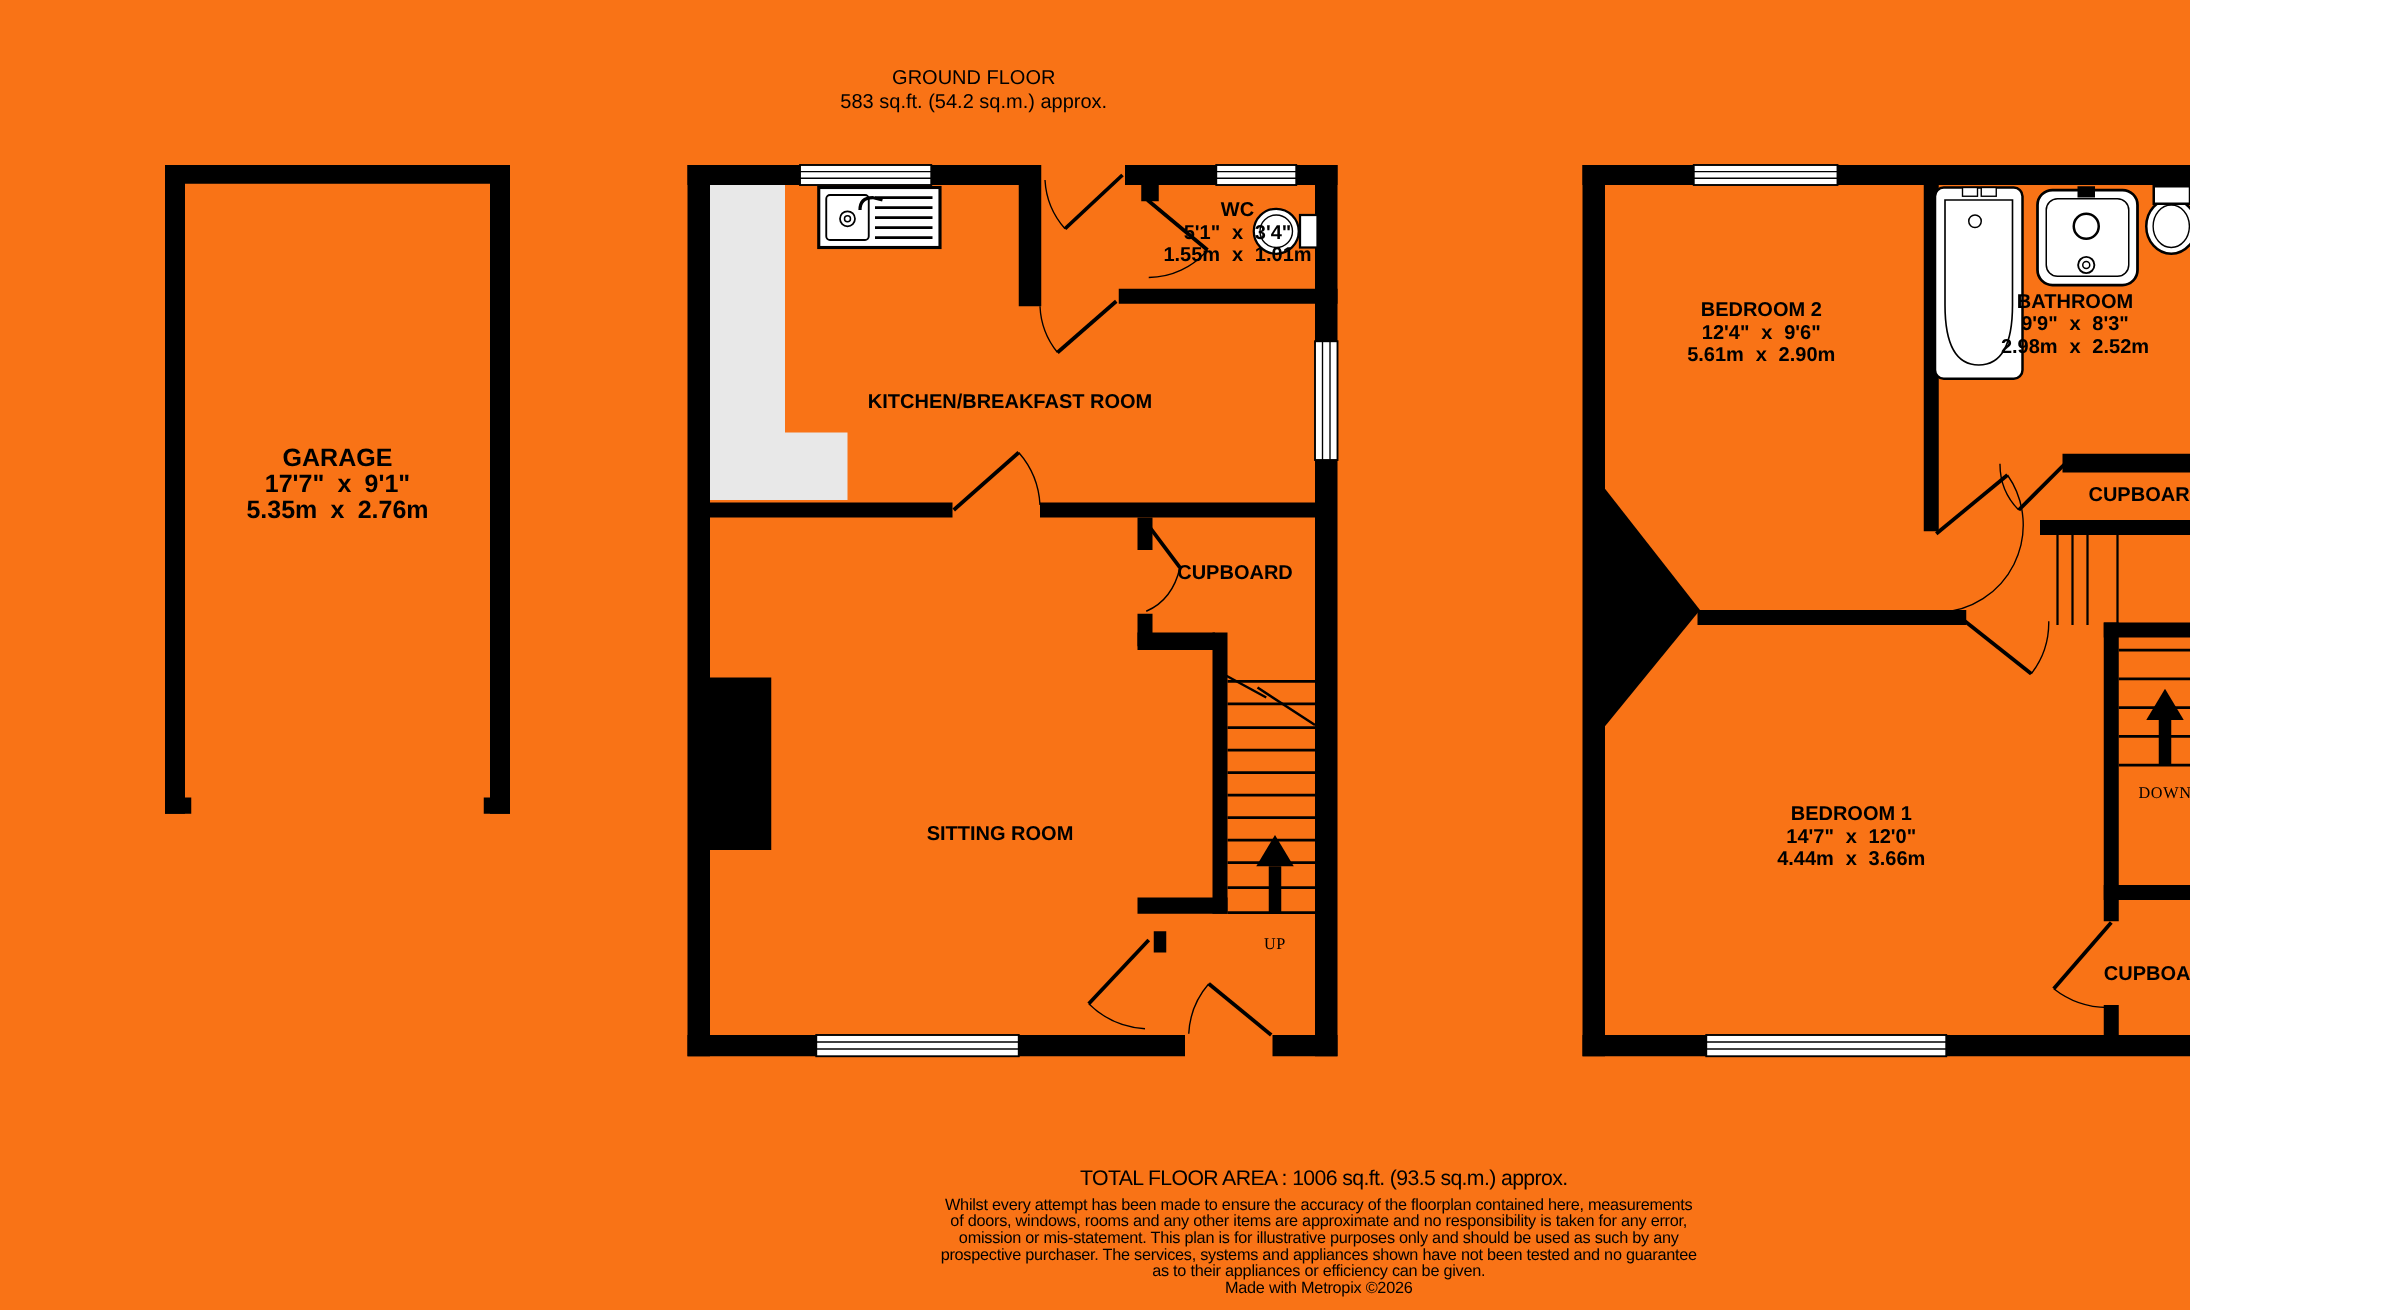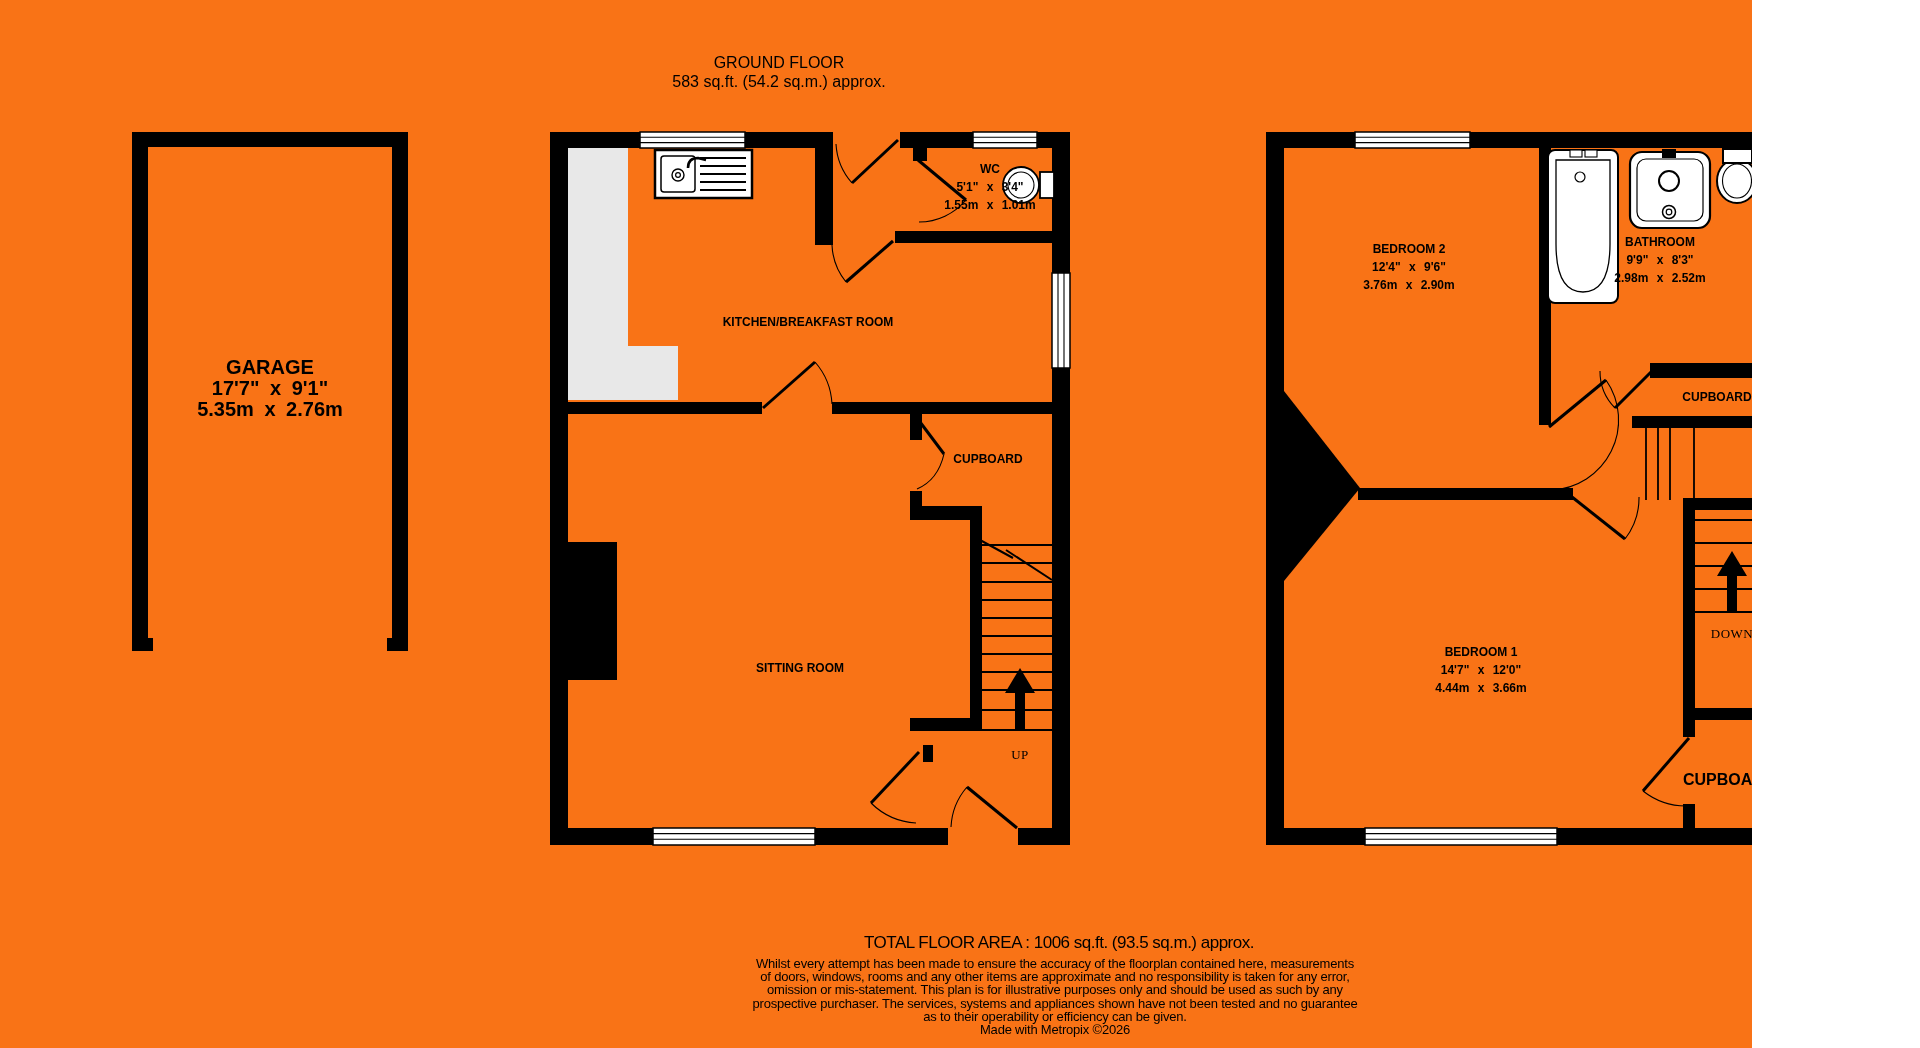--- a/index.html
+++ b/index.html
@@ -1,20 +1,20 @@
 <!DOCTYPE html>
 <html><head>
 <meta charset="utf-8">
 <style>
   html,body{margin:0;padding:0;background:#fff;}
   .canvas{position:relative;width:1752px;height:1048px;background:#f97316;overflow:hidden;
           font-family:"Liberation Sans",sans-serif;color:#000;}
   .plan-svg{position:absolute;left:0;top:0;}
   .lbl{position:absolute;transform:translate(-50%,-50%);text-align:center;white-space:nowrap;}
-  .room-label{font-weight:bold;font-size:12px;line-height:18px;}
+  .room-label{font-weight:bold;font-size:16px;line-height:18px;}
   .room-label .dims{word-spacing:5px;}
   .garage-label{font-size:20px;line-height:21px;}
   .floor-title{font-size:16px;line-height:19px;font-weight:400;}
   .stair-label{font-size:13px;font-weight:400;letter-spacing:0.5px;font-family:Liberation Serif, serif;}
   .clip-label{position:absolute;overflow:hidden;font-weight:bold;font-size:16px;line-height:17px;white-space:nowrap;}
   .footer-total{font-size:17px;font-weight:400;letter-spacing:-0.5px;}
   .disclaimer{position:absolute;transform:translateX(-50%);text-align:center;font-size:13px;
               line-height:13.2px;letter-spacing:-0.2px;font-weight:400;}
 </style>
 </head>
@@ -279,21 +279,21 @@
 
   <div class="lbl room-label" style="left:800px;top:668px;">
     <div>SITTING ROOM</div>
   </div>
 
   <div class="lbl stair-label" style="left:1020px;top:755px;">UP</div>
 
   <div class="lbl room-label" style="left:1409px;top:267px;">
     <div>BEDROOM 2</div>
     <div class="dims">12'4" x 9'6"</div>
-    <div class="dims">3.76m x 2.90m</div>
+    <div class="dims">5.61m x 2.90m</div>
   </div>
 
   <div class="lbl room-label" style="left:1660px;top:260px;">
     <div>BATHROOM</div>
     <div class="dims">9'9" x 8'3"</div>
     <div class="dims">2.98m x 2.52m</div>
   </div>
 
   <div class="lbl room-label" style="left:1717px;top:397px;">
     <div>CUPBOARD</div>
@@ -309,17 +309,17 @@
 
   <div class="clip-label" style="left:1683px;top:771px;width:89px;height:17px;">CUPBOARD</div>
 
   <div class="lbl footer-total" style="left:1059px;top:943px;">TOTAL FLOOR AREA : 1006 sq.ft. (93.5 sq.m.) approx.</div>
 
   <div class="disclaimer" style="left:1055px;top:957px;">
     <div>Whilst every attempt has been made to ensure the accuracy of the floorplan contained here, measurements</div>
     <div>of doors, windows, rooms and any other items are approximate and no responsibility is taken for any error,</div>
     <div>omission or mis-statement. This plan is for illustrative purposes only and should be used as such by any</div>
     <div>prospective purchaser. The services, systems and appliances shown have not been tested and no guarantee</div>
-    <div>as to their operability or efficiency can be given.</div>
+    <div>as to their appliances or efficiency can be given.</div>
     <div>Made with Metropix ©2026</div>
   </div>
 
 </div>
 
 </body></html>

